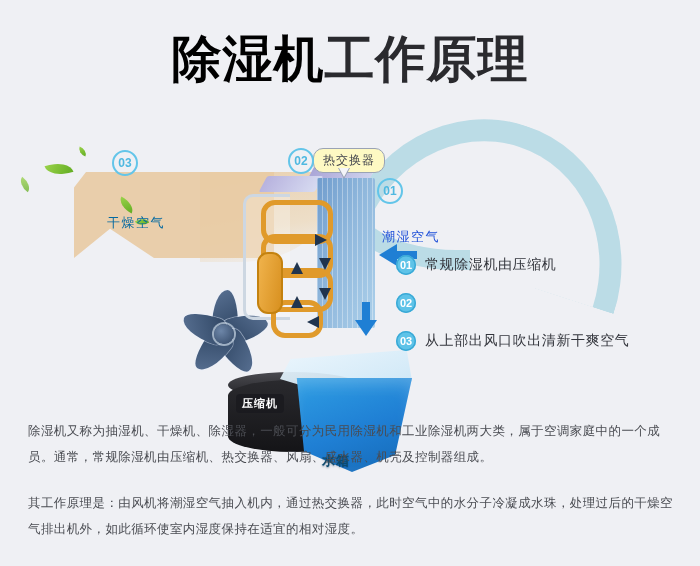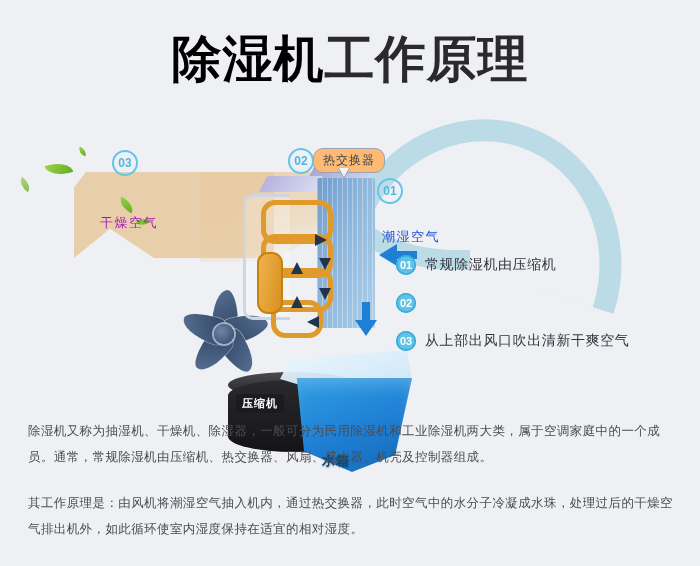--- a/index.html
+++ b/index.html
@@ -312,21 +312,21 @@
   }
 
   
   .callout {
     position: absolute;
     left: 313px;
     top: 38px;
     padding: 3px 9px;
     border: 1.5px solid #9aa3b5;
     border-radius: 10px;
-    background: #fdba74;
+    background: #fef9c3;
     font-size: 12px;
     color: #40424b;
     letter-spacing: 1px;
     white-space: nowrap;
   }
   .callout-tail {
     position: absolute;
     left: 338px;
     top: 58px;
     width: 0; height: 0;
@@ -375,21 +375,21 @@
   .badge-02 { left: 288px; top: 38px; }
   .badge-01 { left: 377px; top: 68px; }
 
   .diagram-text {
     position: absolute;
     font-size: 13px;
     color: #4a4c55;
     letter-spacing: 1.5px;
     font-weight: 500;
   }
-  .dt-dry   { left: 100px; top: 104px; color: #a21caf; }
+  .dt-dry   { left: 107px; top: 104px; color: #0369a1; }
   .dt-humid { left: 382px; top: 118px; color: #1d4ed8; }
 
   
   .legend {
     position: absolute;
     left: 396px;
     top: 255px;
     width: 290px;
   }
   .legend-row {

